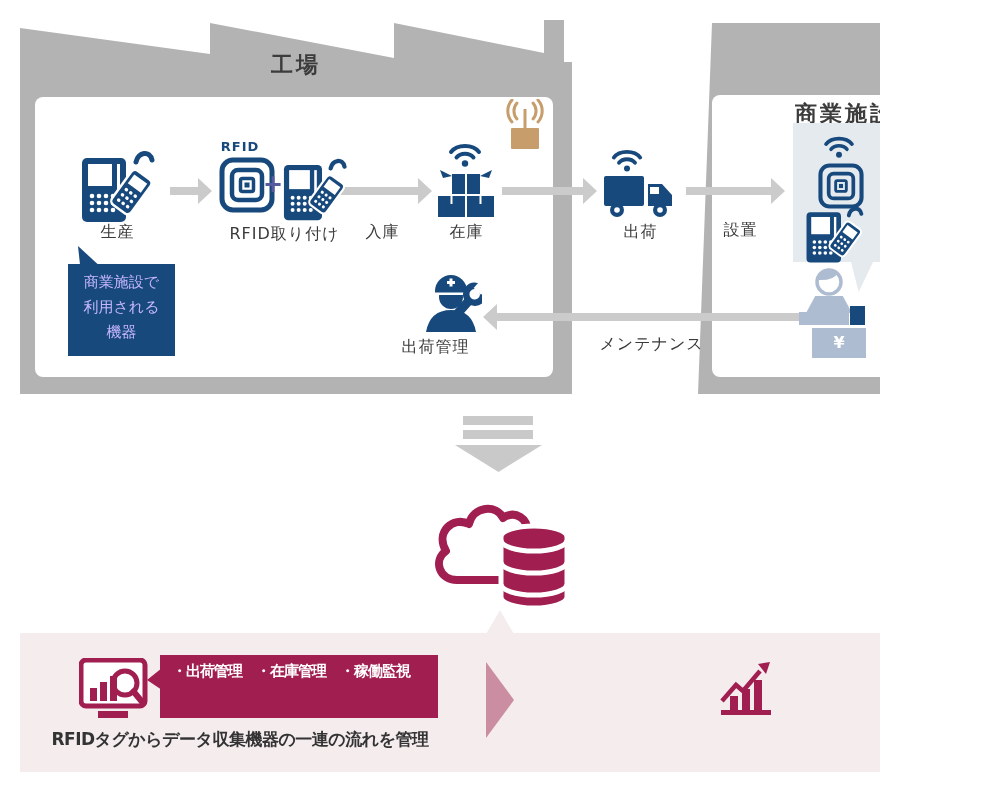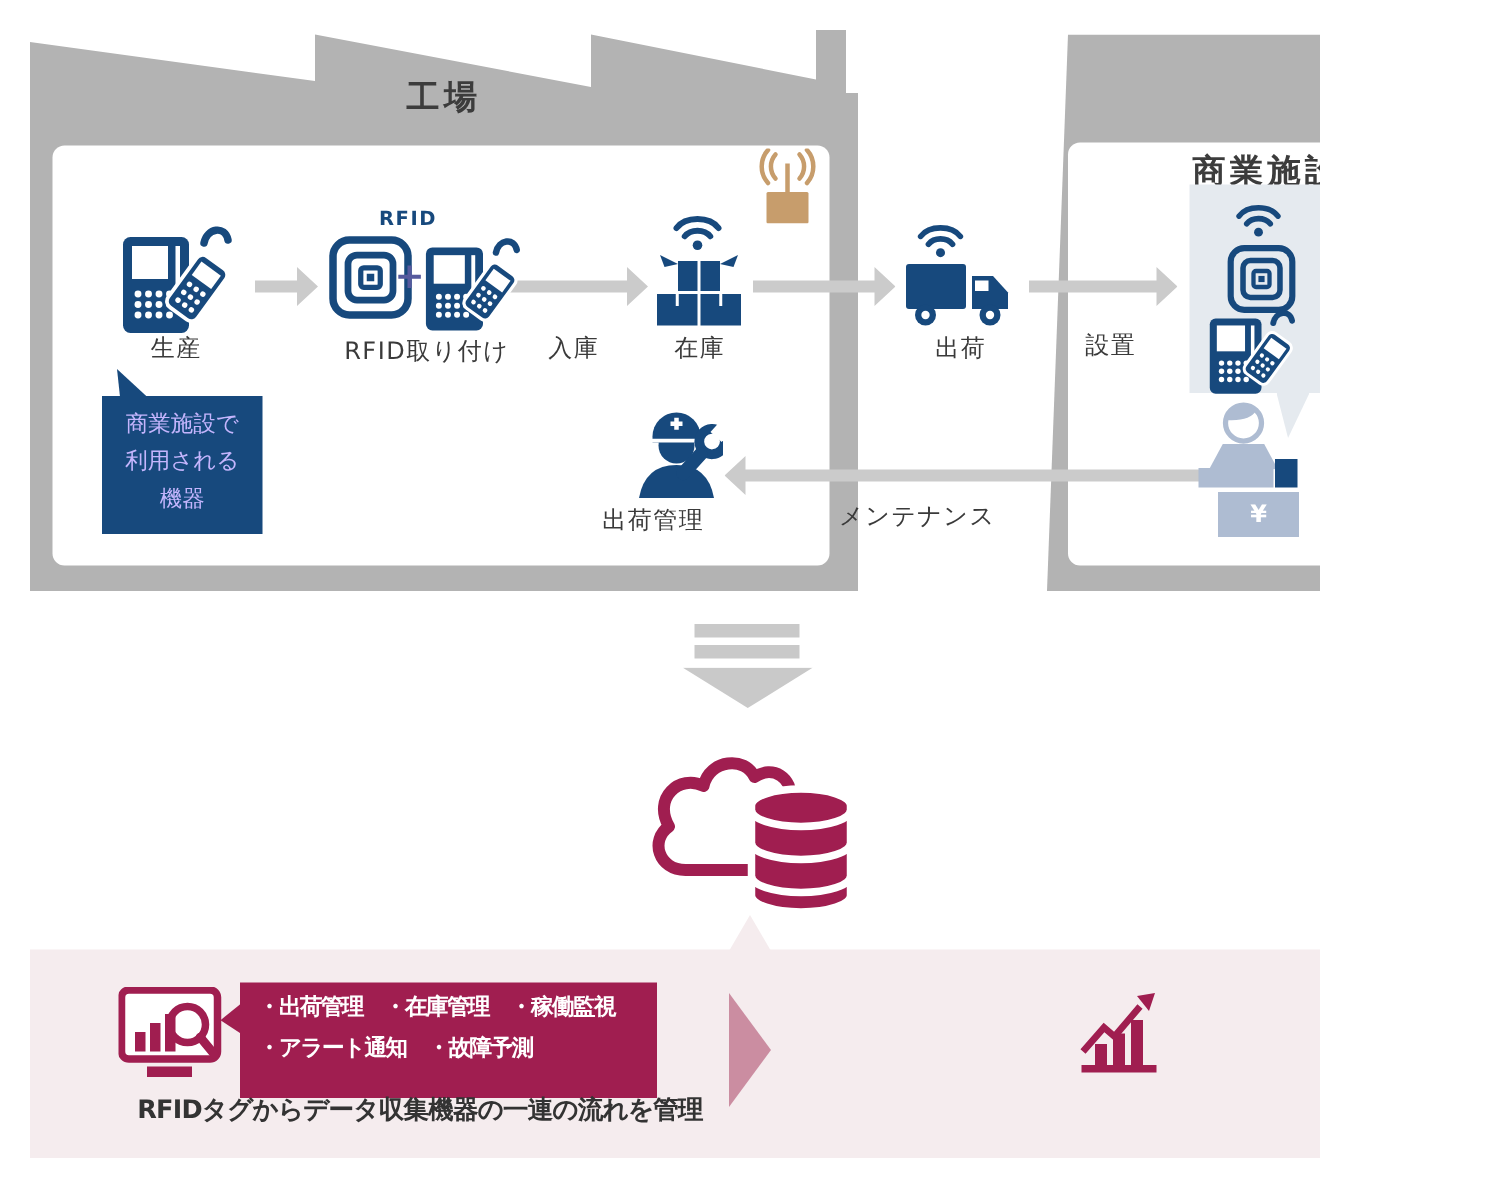--- a/index.html
+++ b/index.html
@@ -7,23 +7,23 @@
           font-family:"DejaVu Sans","Liberation Sans",sans-serif;}
   .abs{position:absolute;}
   .title{font-size:22px;font-weight:700;color:#3c3c3c;text-align:center;letter-spacing:3px;}
   .lbl{font-size:16px;font-weight:400;color:#3a3a3a;text-align:center;letter-spacing:1px;}
   .arrow-r{background:#cbcbcb;height:26px;
     clip-path:polygon(0 9px,calc(100% - 14px) 9px,calc(100% - 14px) 0,100% 50%,calc(100% - 14px) 100%,calc(100% - 14px) 17px,0 17px);}
   .arrow-l{background:#cbcbcb;height:26px;
     clip-path:polygon(0 50%,14px 0,14px 9px,100% 9px,100% 17px,14px 17px,14px 100%);}
   .callout{background:#17497d;color:#c4b5fd;font-size:15px;line-height:25px;text-align:center;padding-top:6px;}
   .bubble{background:#a01e50;color:#ffffff;font-weight:700;font-size:15px;letter-spacing:-1px;
-          line-height:27px;padding:3px 0 16px 12px;}
+          line-height:27px;padding:3px 0 2px 12px;}
   .caption{font-size:17px;font-weight:600;color:#333333;text-align:center;letter-spacing:-0.5px;}
-  .rfid-small{font-size:13px;font-weight:700;color:#17497d;text-align:center;letter-spacing:1px;margin-left:32px;}
+  .rfid-small{font-size:13px;font-weight:700;color:#17497d;text-align:center;letter-spacing:1px;}
   .plus{font-size:24px;font-weight:700;color:#565a9e;}
   .yen{color:#ffffff;font-size:16px;font-weight:700;text-align:center;}
 </style>
 </head>
 <body>
 
 <div id="canvas">
 
   <div class="abs" style="left:20px;top:20px;width:552px;height:374px;background:#b3b3b3;
               clip-path:polygon(0px 374px,0px 8px,190px 34px,190px 3px,374px 38px,374px 3px,524px 33px,524px 0px,544px 0px,544px 42px,552px 42px,552px 374px);"></div>
@@ -251,21 +251,21 @@
     <rect x="9" y="28.5" width="36" height="2.5" fill="#ffffff"></rect>
     <rect x="23" y="17" width="8" height="3" fill="#ffffff"></rect>
     <rect x="25.5" y="14.5" width="3" height="8" fill="#ffffff"></rect>
     <g transform="rotate(42 42 40)">
       <circle cx="42" cy="27" r="8.5" fill="none" stroke="#17497d" stroke-width="6.5"></circle>
       <rect x="37" y="14" width="10" height="9" fill="#ffffff"></rect>
       <rect x="37.5" y="34" width="9" height="26" rx="4" fill="#17497d"></rect>
     </g>
   </svg>
   <div class="abs lbl" style="left:393px;top:337px;width:85px;">出荷管理</div>
-  <div class="abs lbl" style="left:559px;top:334px;width:105px;">メンテナンス</div>
+  <div class="abs lbl" style="left:599px;top:334px;width:105px;">メンテナンス</div>
 
   <div class="abs" style="left:463px;top:416px;width:70px;height:9px;background:#c9c9c9;"></div>
   <div class="abs" style="left:463px;top:430px;width:70px;height:9px;background:#c9c9c9;"></div>
   <div class="abs" style="left:455px;top:445px;width:87px;height:27px;background:#c9c9c9;clip-path:polygon(0 0,100% 0,50% 100%);"></div>
 
   <svg class="abs" style="left:433px;top:494px;" width="140" height="120" viewBox="0 0 140 120">
     <path d="M24 86 C6 86,0 66,13 57 C2 38,20 22,36 30 C40 12,64 10,70 24 C82 16,96 24,94 40 C104 46,102 66,90 72 L90 86 Z" fill="#ffffff" stroke="#a01e50" stroke-width="8" stroke-linejoin="round"></path>
     <g transform="translate(68,32)">
       <path d="M0 11 a33 11 0 0 1 66 0 v60 a33 11 0 0 1 -66 0 Z" fill="#a01e50" stroke="#ffffff" stroke-width="5"></path>
       <path d="M0 14 a33 11 0 0 0 66 0" fill="none" stroke="#ffffff" stroke-width="5"></path>
@@ -282,23 +282,22 @@
     <rect x="11" y="30" width="7" height="13" fill="#a01e50"></rect>
     <rect x="21" y="24" width="7" height="19" fill="#a01e50"></rect>
     <rect x="31" y="18" width="7" height="25" fill="#a01e50"></rect>
     <circle cx="46" cy="25" r="12" fill="none" stroke="#a01e50" stroke-width="5"></circle>
     <line x1="54.5" y1="33.5" x2="64" y2="45" stroke="#a01e50" stroke-width="6" stroke-linecap="round"></line>
     <rect x="19" y="53" width="30" height="7" fill="#a01e50"></rect>
   </svg>
   <div class="abs" style="left:147px;top:668px;width:15px;height:22px;background:#a01e50;clip-path:polygon(100% 0,100% 100%,0 55%);"></div>
   <div class="abs bubble" style="left:160px;top:655px;width:266px;height:58px;">
     <div>・出荷管理　・在庫管理　・稼働監視</div>
-    <div>・アラート通知　・故障予測</div>
   </div>
-  <div class="abs caption" style="left:20px;top:728px;width:440px;margin-left:40px;">RFIDタグからデータ収集機器の一連の流れを管理</div>
+  <div class="abs caption" style="left:20px;top:728px;width:440px;">RFIDタグからデータ収集機器の一連の流れを管理</div>
 
   <div class="abs" style="left:486px;top:662px;width:28px;height:76px;background:#cb8da1;clip-path:polygon(0 0,100% 50%,0 100%);"></div>
 
   <svg class="abs" style="left:718px;top:660px;" width="56" height="58" viewBox="0 0 56 58">
     <rect x="12" y="36" width="8" height="14" fill="#a01e50"></rect>
     <rect x="24" y="29" width="8" height="21" fill="#a01e50"></rect>
     <rect x="36" y="20" width="8" height="30" fill="#a01e50"></rect>
     <rect x="3" y="50" width="50" height="5" fill="#a01e50"></rect>
     <path d="M4 41 L18 25 L25 31 L42 11" fill="none" stroke="#a01e50" stroke-width="4.5"></path>
     <polygon points="40,4 52,2 48,14" fill="#a01e50"></polygon>

